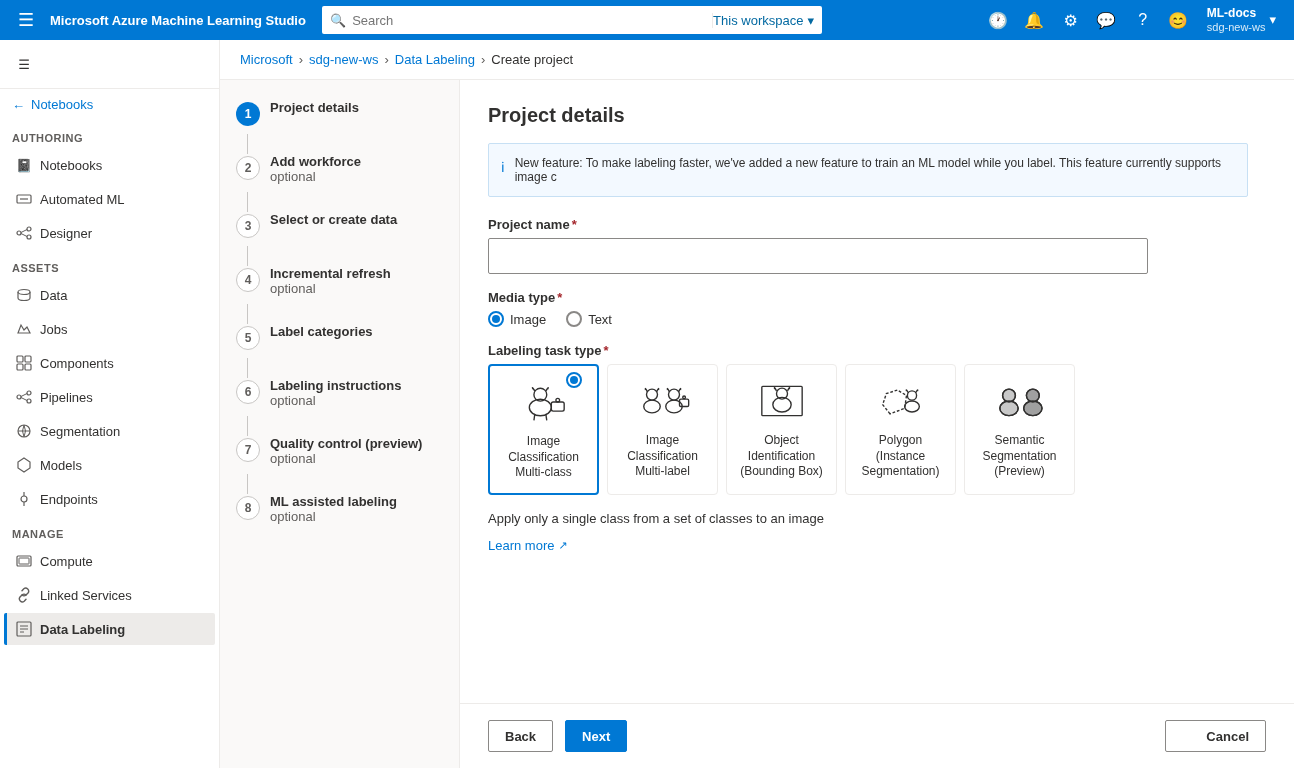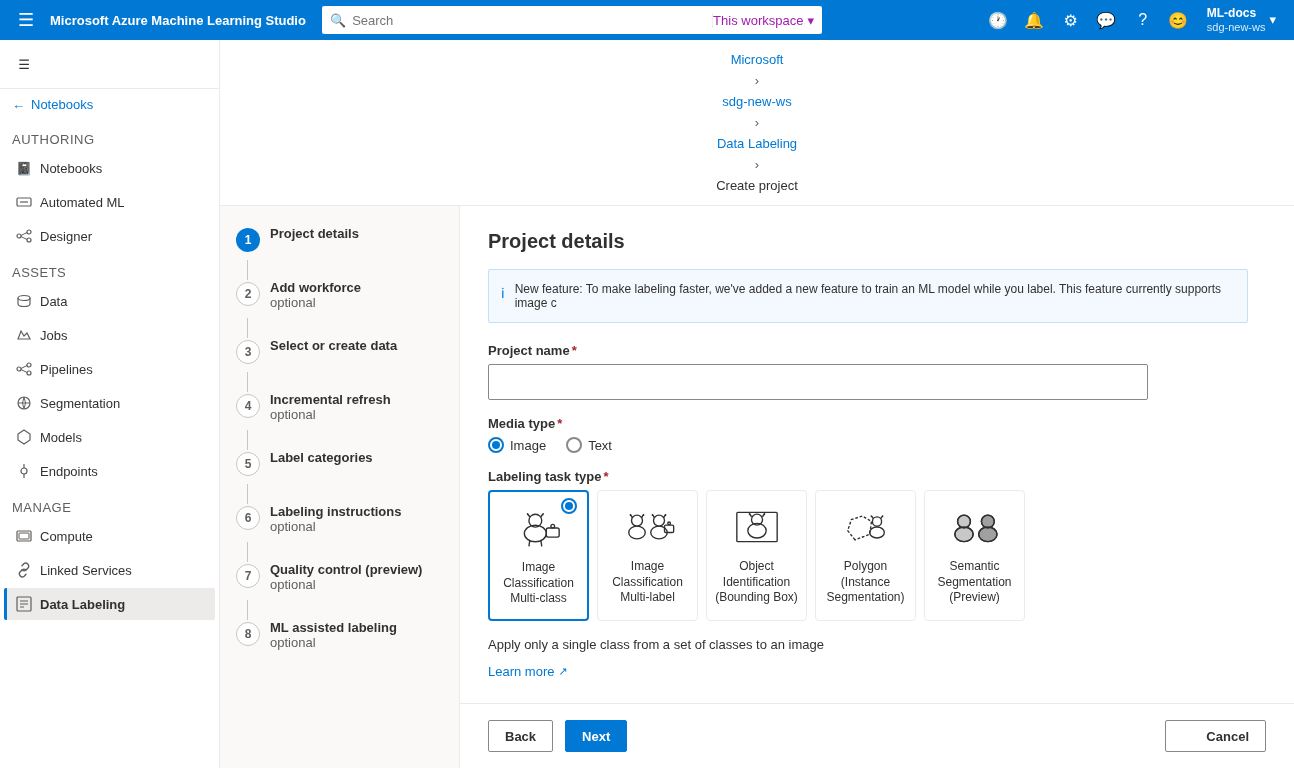--- a/index.html
+++ b/index.html
@@ -25,35 +25,35 @@
     .app-layout { display: flex; margin-top: 40px; height: calc(100vh - 40px); }
 
     
     .sidebar {
       width: 220px; background: white; border-right: 1px solid #edebe9;
       display: flex; flex-direction: column; overflow-y: auto; flex-shrink: 0;
     }
     .sidebar-top { padding: 8px; border-bottom: 1px solid #edebe9; }
     .sidebar-hamburger { width: 32px; height: 32px; display: flex; align-items: center; justify-content: center; cursor: pointer; }
     .sidebar-back { display: flex; align-items: center; gap: 6px; padding: 8px 12px; cursor: pointer; color: #0078d4; font-size: 13px; }
-    .sidebar-section-label { font-size: 13px; font-weight: 400; color: #605e5c; padding: 12px 12px 4px; text-transform: uppercase; letter-spacing: 0.5px; }
+    .sidebar-section-label { font-size: 11px; font-weight: 700; color: #605e5c; padding: 12px 12px 4px; text-transform: uppercase; letter-spacing: 0.5px; }
     .sidebar-item {
       display: flex; align-items: center; gap: 8px; padding: 8px 12px; cursor: pointer;
       color: #323130; font-size: 13px; border-radius: 2px; margin: 1px 4px;
     }
     .sidebar-item.active { background: #edebe9; font-weight: 600; border-left: 3px solid #0078d4; padding-left: 9px; }
     .sidebar-item-icon { width: 16px; height: 16px; display: flex; align-items: center; justify-content: center; flex-shrink: 0; }
 
     
     .main-content { flex: 1; display: flex; flex-direction: column; overflow: hidden; background: white; }
 
     
     .breadcrumb {
       display: flex; align-items: center; gap: 6px; padding: 12px 20px; font-size: 13px;
-      color: #323130; background: white; border-bottom: 1px solid #edebe9; flex-direction: column;
+      color: #323130; background: white; border-bottom: 1px solid #edebe9;
     }
     .breadcrumb a { color: #0078d4; text-decoration: none; cursor: pointer; }
     .breadcrumb-sep { color: #605e5c; }
 
     
     .content-body { display: flex; flex: 1; overflow: hidden; }
 
     
     .steps-panel {
       width: 240px; background: #faf9f8; border-right: 1px solid #edebe9;
@@ -100,21 +100,21 @@
       display: flex; align-items: center; justify-content: center; flex-shrink: 0;
     }
     .radio-circle.checked { border-color: #0078d4; }
     .radio-circle.checked::after {
       content: ''; width: 8px; height: 8px; border-radius: 50%; background: #0078d4;
     }
 
     
     .task-cards { display: flex; gap: 8px; flex-wrap: wrap; max-width: 760px; margin-top: 6px; }
     .task-card {
-      width: 101px; border: 1px solid #edebe9; border-radius: 4px; padding: 12px 8px;
+      width: 111px; border: 1px solid #edebe9; border-radius: 4px; padding: 12px 8px;
       display: flex; flex-direction: column; align-items: center; gap: 8px; cursor: pointer;
       background: white; text-align: center;
     }
     .task-card.selected { border: 2px solid #0078d4; }
     .task-card-icon { width: 64px; height: 48px; display: flex; align-items: center; justify-content: center; position: relative; }
     .task-card-label { font-size: 12px; color: #323130; line-height: 1.3; }
     .task-card-radio {
       position: absolute; top: -6px; right: -6px; width: 16px; height: 16px;
       border-radius: 50%; border: 2px solid #0078d4; background: white;
       display: flex; align-items: center; justify-content: center;
@@ -144,21 +144,21 @@
 <body>
 
 <div class="top-bar">
   <div class="top-bar-hamburger" style="width:32px;height:32px;display:flex;align-items:center;justify-content:center;cursor:pointer;">
     <span style="font-size:18px;">☰</span>
   </div>
   <div class="top-bar-brand">Microsoft Azure Machine Learning Studio</div>
   <div class="top-bar-search">
     <span style="color:#605e5c;">🔍</span>
     <input type="text" placeholder="Search" style="">
-    <span style="color:#a21caf;cursor:pointer;display:flex;align-items:center;gap:4px;white-space:nowrap;padding-left:0;border-left:1px solid #edebe9;">
+    <span style="color:#0369a1;cursor:pointer;display:flex;align-items:center;gap:4px;white-space:nowrap;padding-left:0;border-left:1px solid #edebe9;">
       <span>This workspace</span>
       <span>▾</span>
     </span>
   </div>
   <div class="top-bar-icons">
     <div class="top-bar-icon">🕐</div>
     <div class="top-bar-icon">🔔</div>
     <div class="top-bar-icon">⚙</div>
     <div class="top-bar-icon">💬</div>
     <div class="top-bar-icon">?</div>
@@ -221,20 +221,31 @@
       </span>
       <span>Data</span>
     </div>
     <div class="sidebar-item">
       <span class="sidebar-item-icon">
         <svg width="16" height="16" viewBox="0 0 16 16">
             <path d="M2 12 L5 4 L8 9 L11 6 L14 12Z" fill="none" stroke="#605e5c" stroke-width="1.2"></path>
           </svg>
       </span>
       <span>Jobs</span>
+    </div>
+    <div class="sidebar-item">
+      <span class="sidebar-item-icon">
+        <svg width="16" height="16" viewBox="0 0 16 16">
+            <rect x="1" y="1" width="6" height="6" rx="1" fill="none" stroke="#605e5c" stroke-width="1.2"></rect>
+            <rect x="9" y="1" width="6" height="6" rx="1" fill="none" stroke="#605e5c" stroke-width="1.2"></rect>
+            <rect x="1" y="9" width="6" height="6" rx="1" fill="none" stroke="#605e5c" stroke-width="1.2"></rect>
+            <rect x="9" y="9" width="6" height="6" rx="1" fill="none" stroke="#605e5c" stroke-width="1.2"></rect>
+          </svg>
+      </span>
+      <span>Components</span>
     </div>
     <div class="sidebar-item">
       <span class="sidebar-item-icon">
         <svg width="16" height="16" viewBox="0 0 16 16">
             <circle cx="3" cy="8" r="2" fill="none" stroke="#605e5c" stroke-width="1.2"></circle>
             <circle cx="13" cy="4" r="2" fill="none" stroke="#605e5c" stroke-width="1.2"></circle>
             <circle cx="13" cy="12" r="2" fill="none" stroke="#605e5c" stroke-width="1.2"></circle>
             <line x1="5" y1="7.5" x2="11" y2="4.5" stroke="#605e5c" stroke-width="1"></line>
             <line x1="5" y1="8.5" x2="11" y2="11.5" stroke="#605e5c" stroke-width="1"></line>
           </svg>

